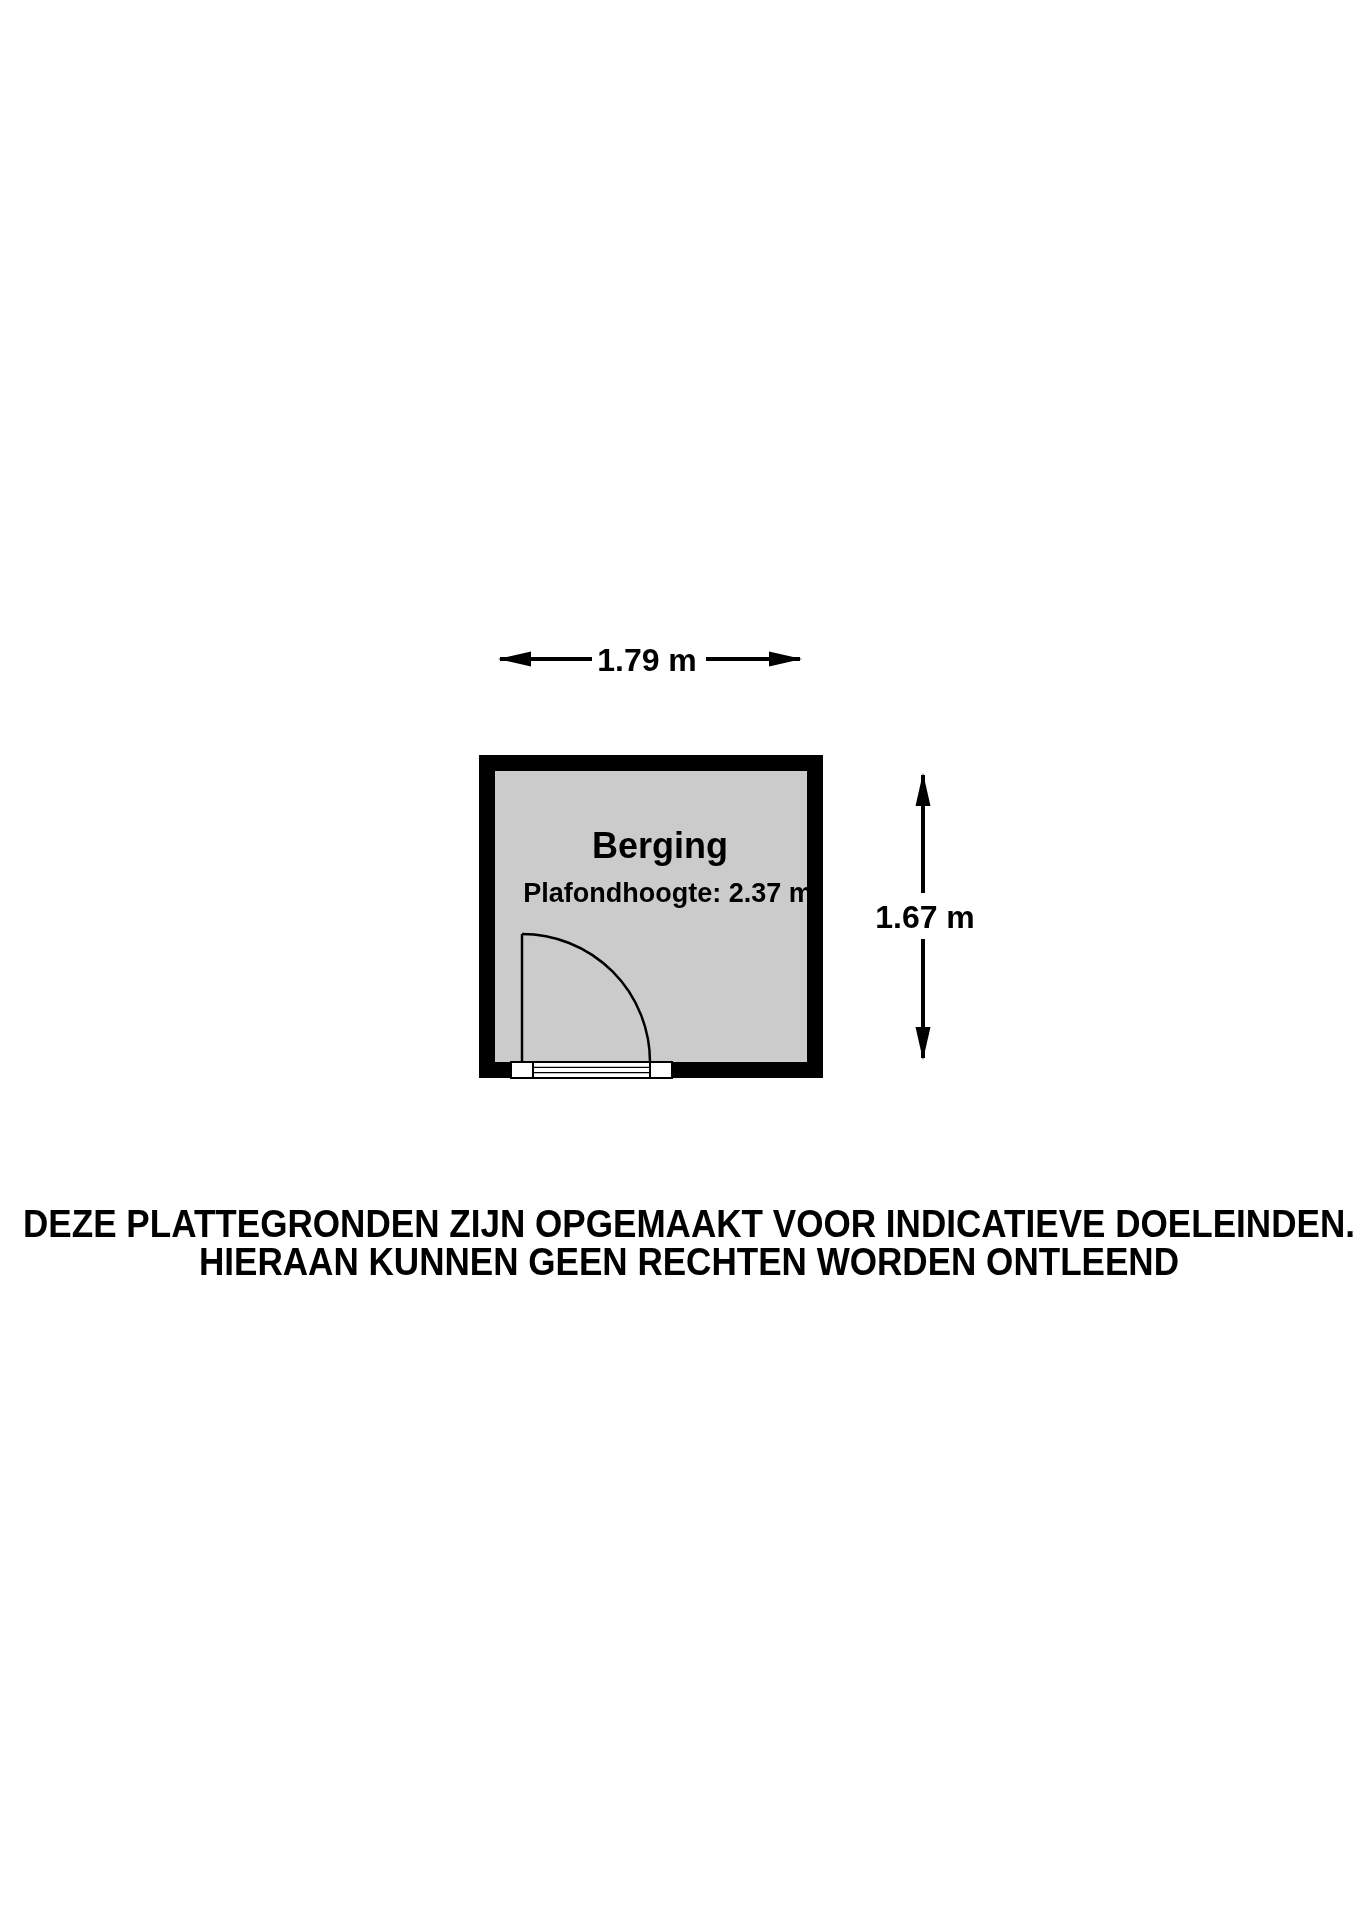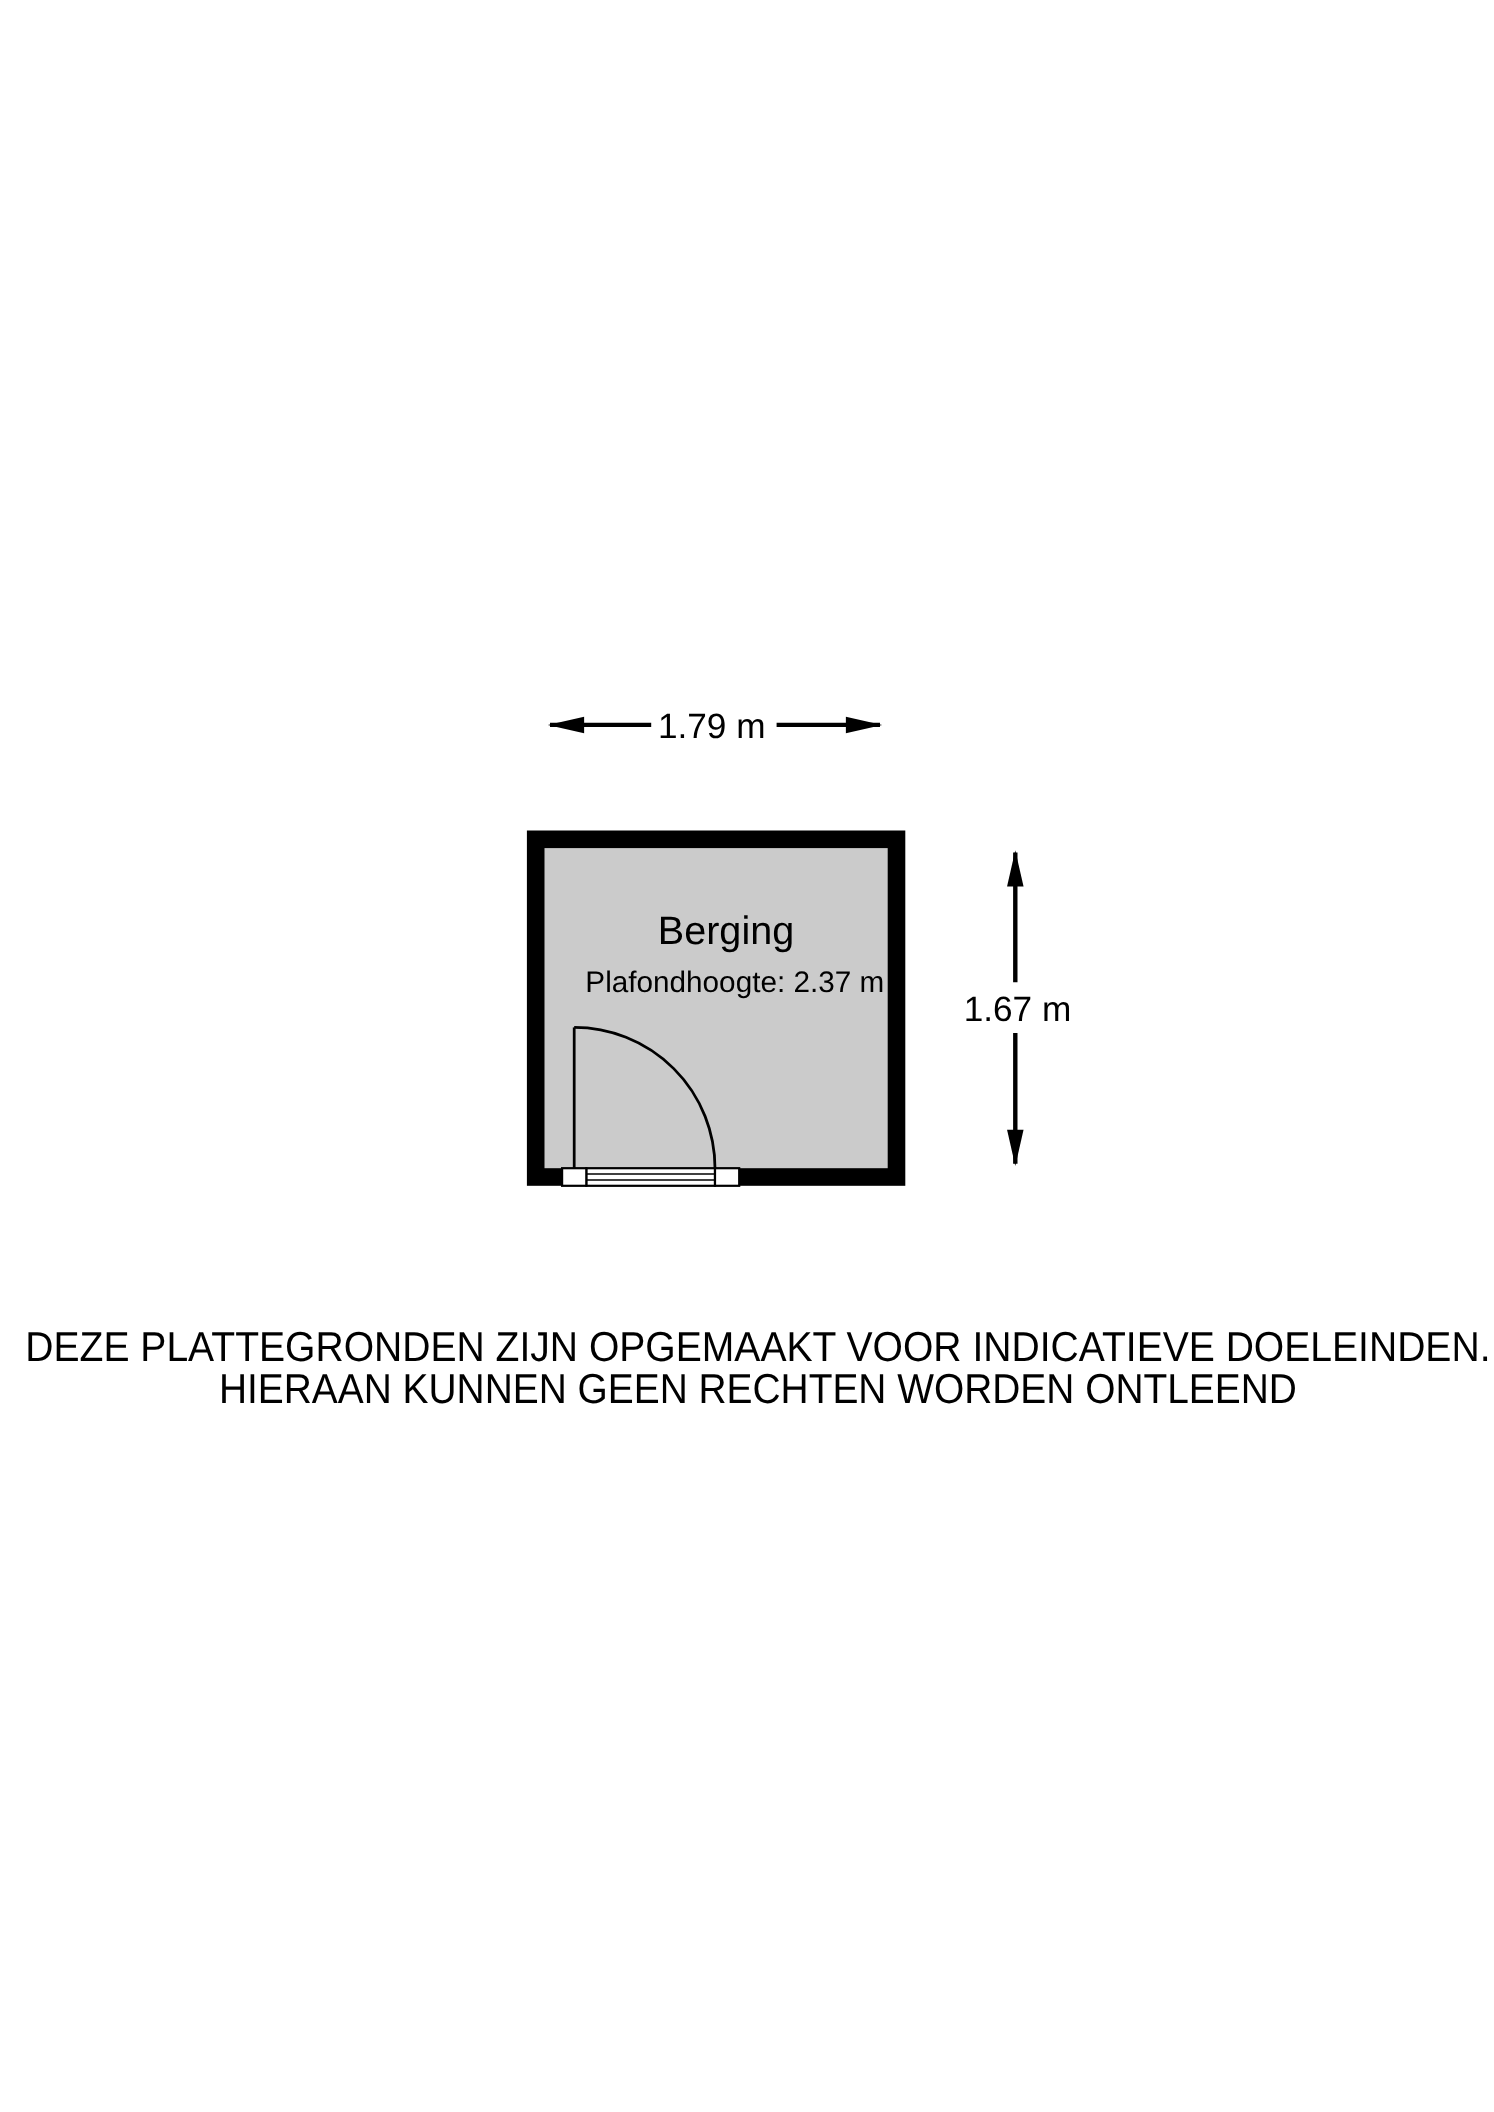--- a/index.html
+++ b/index.html
@@ -6,20 +6,21 @@
     margin: 0;
     padding: 0;
     background: #ffffff;
   }
   .canvas {
     position: relative;
     width: 1358px;
     height: 1920px;
     background: #ffffff;
     overflow: hidden;
+    font-weight: bold;
   }
   svg { display: block; width: 100%; height: 100%; }
   text {
     font-family: "Liberation Sans", "DejaVu Sans", sans-serif;
     fill: #000000;
   }
   .dim-label   { font-size: 32px; }
   .room-name   { font-size: 36px; }
   .room-sub    { font-size: 27px; }
   .disclaimer-line { font-size: 38px; }

